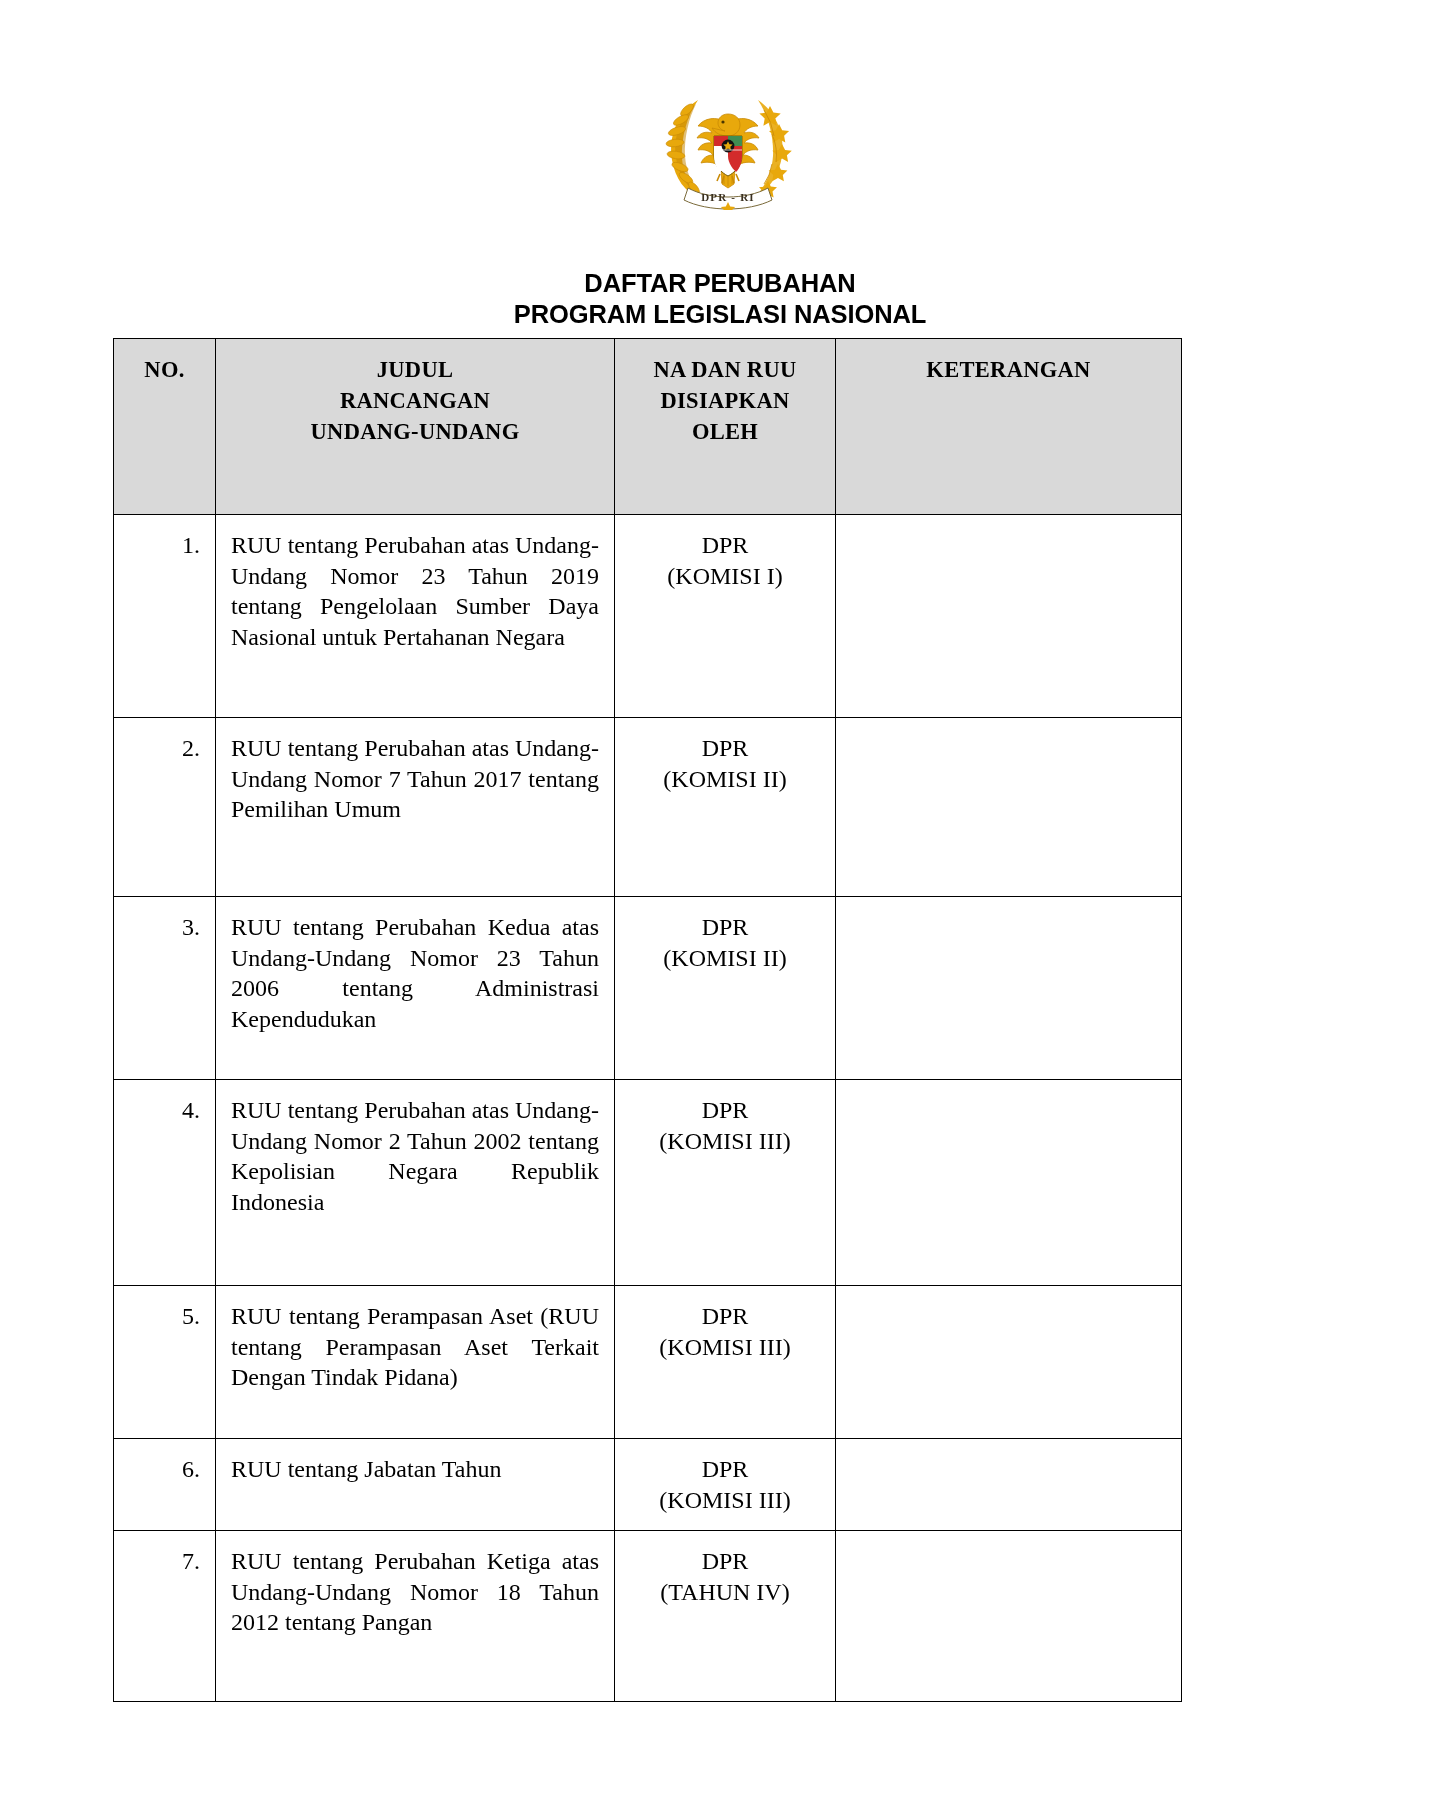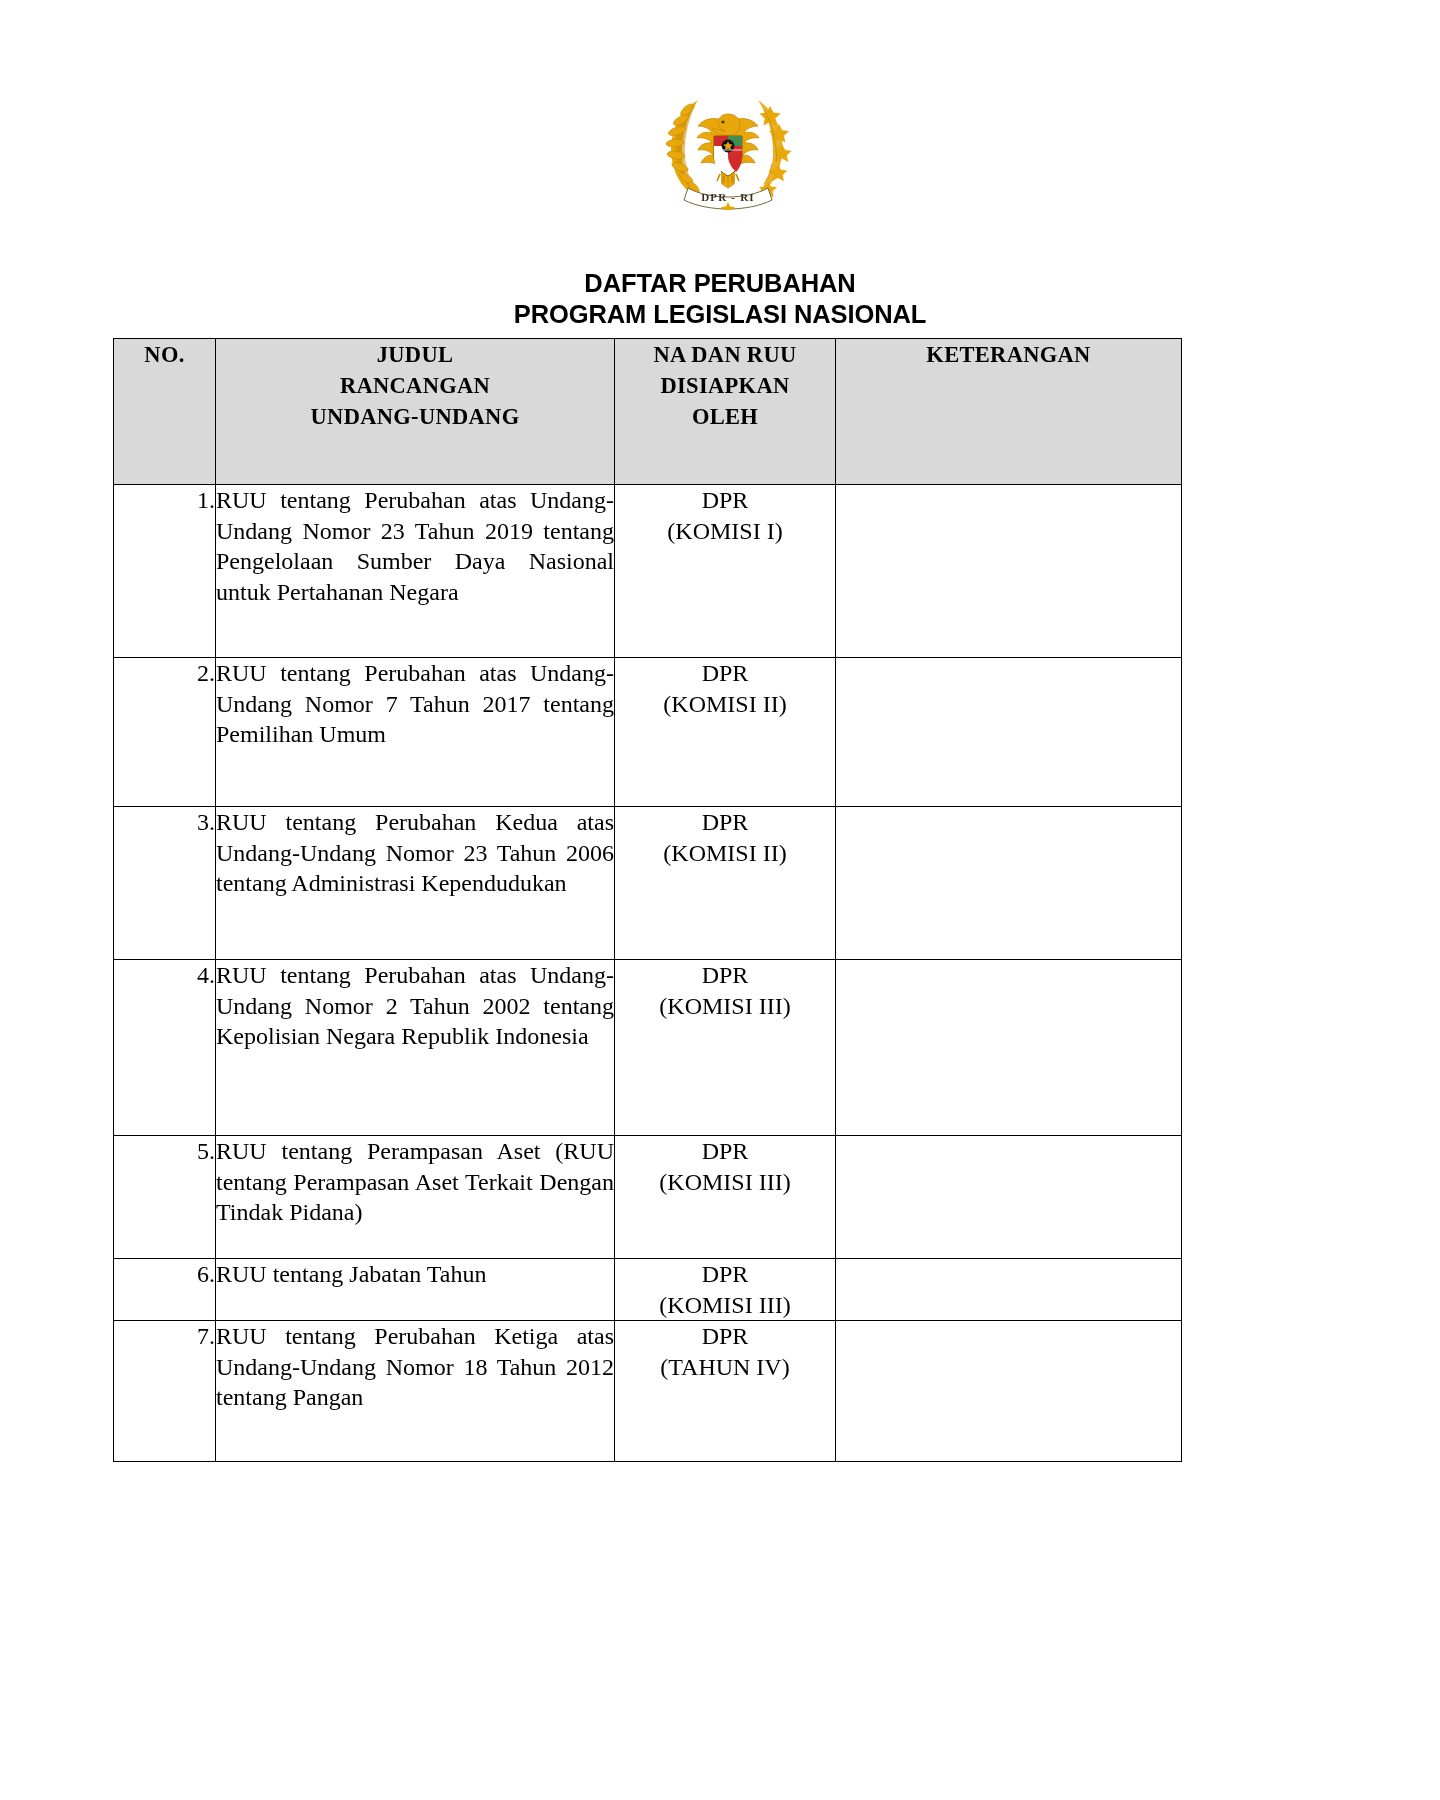--- a/index.html
+++ b/index.html
@@ -57,21 +57,21 @@
     width: 1068px;
   }
   table.doc-table {
     border-collapse: collapse;
     table-layout: fixed;
     width: 1068px;
   }
   table.doc-table td,
   table.doc-table th {
     border: 1.4px solid #000000;
-    padding: 0;
+    padding: 15px;
     vertical-align: top;
   }
   
   col.c-no   { width: 102px; }
   col.c-jud  { width: 399px; }
   col.c-na   { width: 221px; }
   col.c-ket  { width: 346px; }
 
   thead th {
     background: #d9d9d9;

